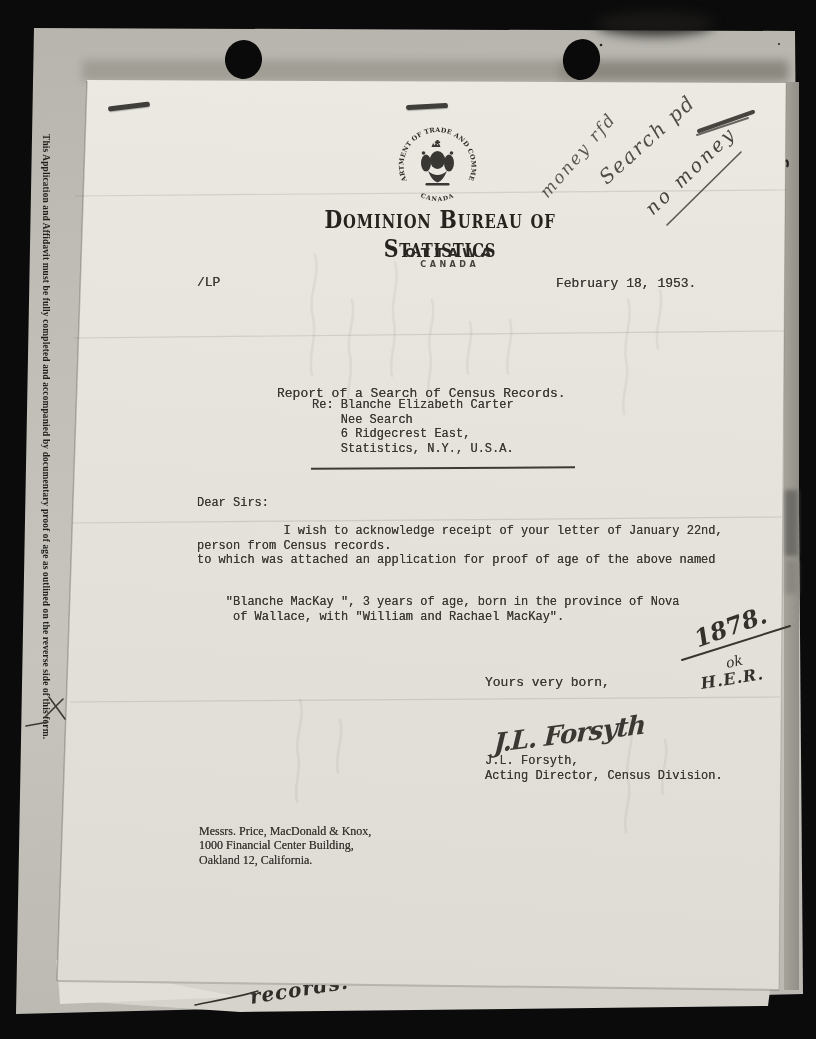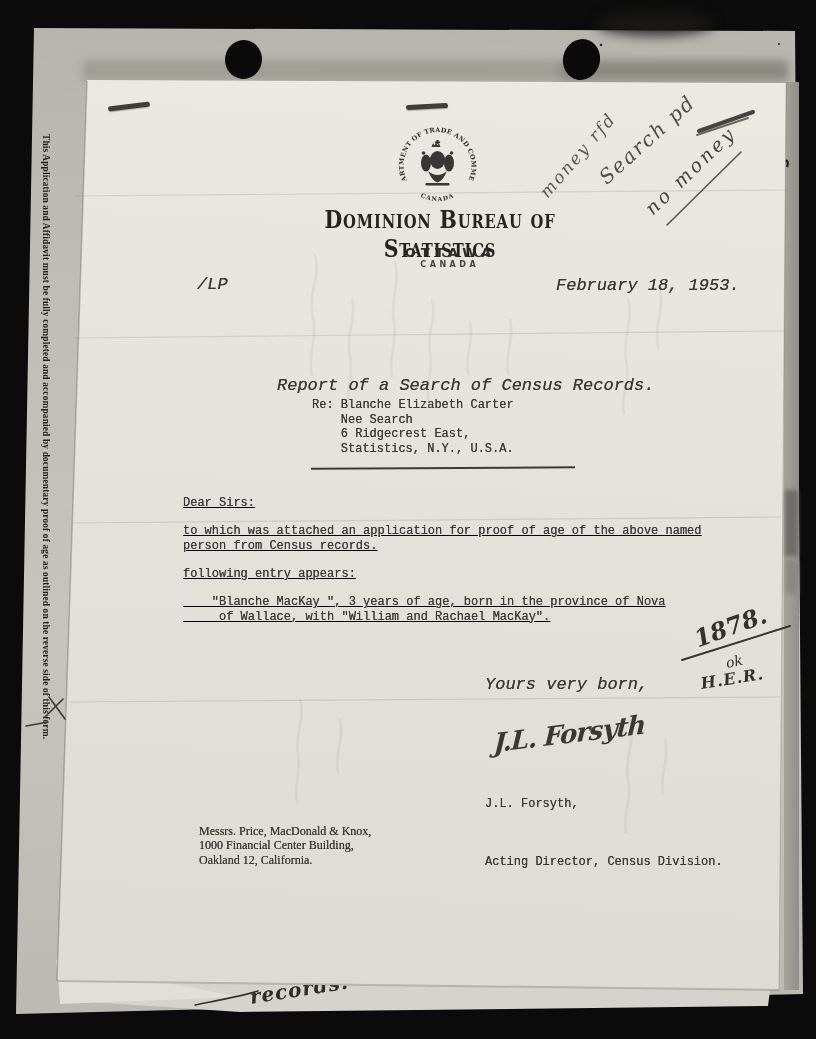--- a/index.html
+++ b/index.html
@@ -50,35 +50,35 @@
     font-family:"DejaVu Serif","Liberation Serif",serif;font-weight:700;font-size:25px;
     font-variant:small-caps;letter-spacing:1px;color:#26231f;transform:scaleX(.82);}
   .city{position:absolute;left:333px;top:245px;width:230px;text-align:center;
     font-family:"DejaVu Sans","Liberation Sans",sans-serif;font-weight:700;
     font-size:13px;letter-spacing:5px;text-indent:5px;color:#2d2a26;}
   .country{position:absolute;left:333px;top:260px;width:230px;text-align:center;
     font-family:"DejaVu Sans","Liberation Sans",sans-serif;font-weight:700;
     font-size:8px;letter-spacing:3.5px;text-indent:3.5px;color:#45423d;}
 
   
-  .t{position:absolute;white-space:pre;font-size:17px;color:#3a3733;
-     text-shadow:0 0 .5px rgba(58,55,51,.85);font-style:italic;}
+  .t{position:absolute;white-space:pre;font-size:13px;color:#3a3733;
+     text-shadow:0 0 .5px rgba(58,55,51,.85);}
   .tl{white-space:pre;font-size:12px;line-height:14.2px;height:14.2px;color:#3a3733;
      text-shadow:0 0 .5px rgba(58,55,51,.85);}
   .ref{left:197px;top:275px;}
   .date{left:556px;top:276px;}
-  .subject-title{left:277px;top:376px;}
+  .subject-title{left:277px;top:386px;}
   .re-block{position:absolute;left:312px;top:398px;}
   .re-block .tl{line-height:14.6px;height:14.6px;}
   .subject-underline{position:absolute;left:311px;top:467px;width:264px;height:0;
     border-top:2px solid #3e3b36;transform:rotate(-.3deg);}
-  .letter-body{position:absolute;left:183px;top:496px;text-decoration:underline;}
+  .letter-body{position:absolute;left:197px;top:496px;}
   .closing{left:485px;top:675px;}
   .signer-block{position:absolute;left:485px;top:754px;}
-  .signer-block .tl{line-height:14.6px;height:14.6px;margin-top:43px;}
+  .signer-block .tl{line-height:14.6px;height:14.6px;}
   .recipient-block{position:absolute;left:199px;top:824px;}
   .recipient-block .tl{line-height:14.4px;height:14.4px;font-family:Liberation Serif, serif;}
 
   
   .hand{position:absolute;font-family:"DejaVu Serif","Liberation Serif",serif;
     font-style:italic;transform-origin:0 50%;white-space:nowrap;}
   .note-money{left:543px;top:185px;transform:rotate(-49deg);font-size:17px;letter-spacing:2px;color:#5b5852;}
   .note-search{left:602px;top:168px;transform:rotate(-42deg);font-size:20px;letter-spacing:2px;color:#504d47;}
   .note-nomoney{left:648px;top:200px;transform:rotate(-44deg);font-size:19px;letter-spacing:3px;color:#45413c;}
   .note-year{left:695px;top:625px;transform:rotate(-20deg);font-size:24px;color:#34312c;font-weight:700;}
@@ -155,24 +155,24 @@
       <div class="tl">Re: Blanche Elizabeth Carter</div>
       <div class="tl">    Nee Search</div>
       <div class="tl">    6 Ridgecrest East,</div>
       <div class="tl">    Statistics, N.Y., U.S.A.</div>
     </div>
     <div class="subject-underline"></div>
 
     <div class="letter-body">
       <div class="tl">Dear Sirs:</div>
       <div class="tl"></div>
+      <div class="tl">            I wish to acknowledge receipt of your letter of January 22nd,</div>
+      <div class="tl">person from Census records.</div>
       <div class="tl">to which was attached an application for proof of age of the above named</div>
-      <div class="tl">person from Census records.</div>
       <div class="tl"></div>
-      <div class="tl">following entry appears:</div>
       <div class="tl"></div>
       <div class="tl">    "Blanche MacKay ", 3 years of age, born in the province of Nova</div>
       <div class="tl">     of Wallace, with "William and Rachael MacKay".</div>
     </div>
 
     <div class="hand note-year">1878.</div>
     <div class="hand note-ok">ok</div>
     <div class="hand note-initials">H.E.R.</div>
 
     <div class="t closing">Yours very born,</div>

